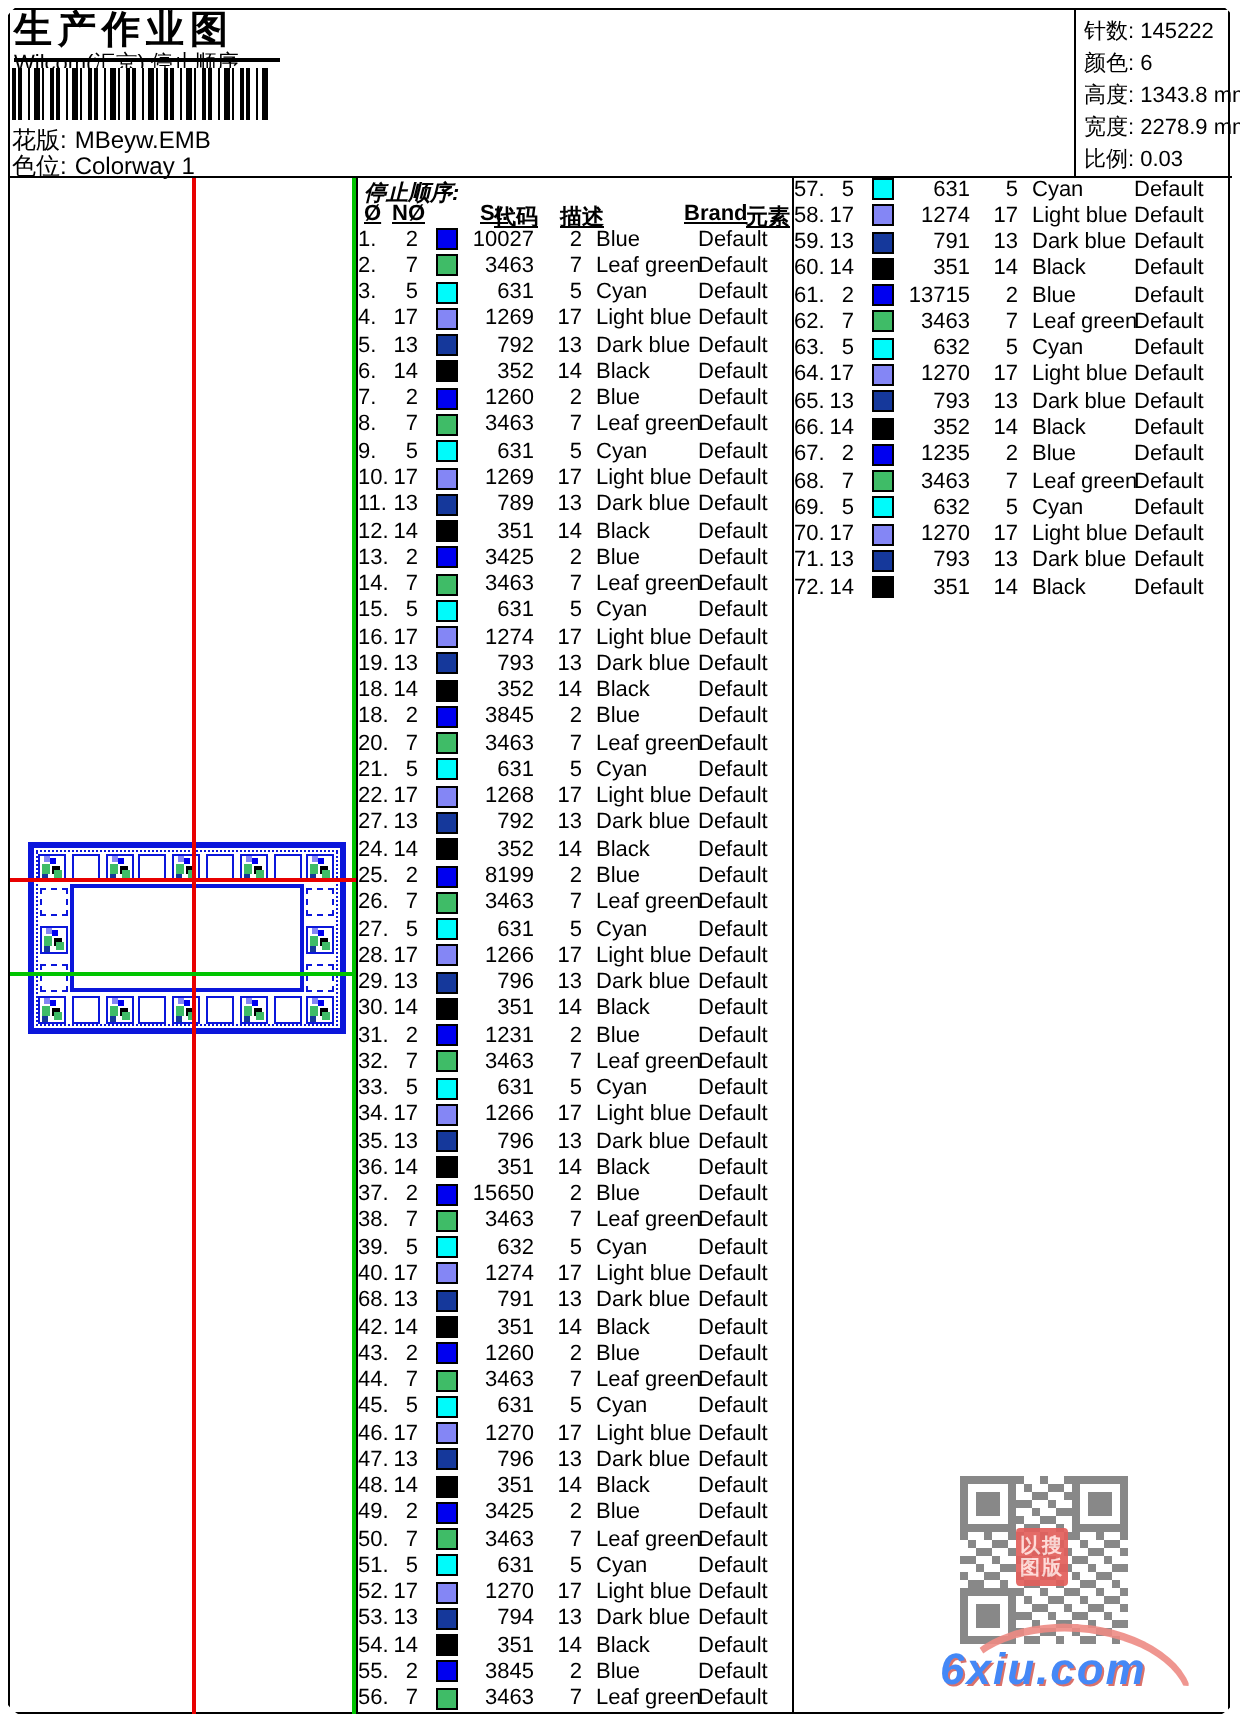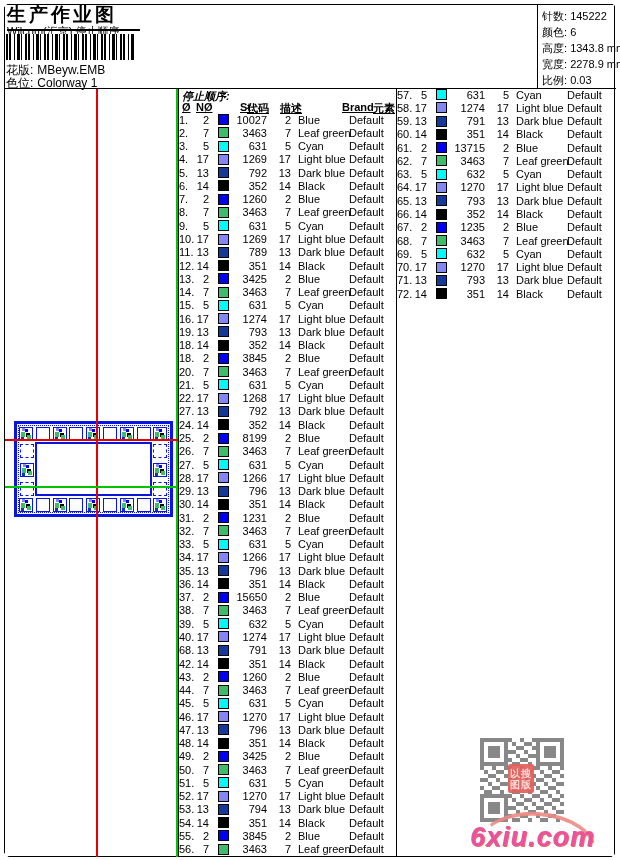--- a/index.html
+++ b/index.html
@@ -50,21 +50,21 @@
   .c-desc{margin-left:7px;width:51px;flex:none;overflow:visible;}
   .c-brand{width:44px;flex:none;}
   .c-elem{flex:1;}
   
   #qr-wrap{left:480px;top:738px;width:84px;height:84px;opacity:.82;z-index:2;}
   #seal{left:508px;top:764px;width:26px;height:29px;background:#e2605c;opacity:.93;z-index:3;
         display:flex;flex-direction:column;justify-content:center;align-items:center;border-radius:2px;}
   .seal-line{font-size:10px;line-height:11px;color:#ffd9d6;letter-spacing:1px;font-weight:bold;}
   #swoosh{left:478px;top:812px;width:114px;height:30px;border:3px solid transparent;
           border-top:4px solid #ee8b84;border-radius:50%/100% 100% 0 0;transform:rotate(4deg);opacity:.9;z-index:2;}
-  #site-text{left:470px;top:822px;font-size:27px;font-weight:bold;font-style:italic;color:#ec4899;
+  #site-text{left:470px;top:822px;font-size:22px;font-weight:bold;font-style:italic;color:#3b82f6;
              letter-spacing:1px;opacity:.95;z-index:2;text-shadow:1px 1px 0 #d96a63;}
 </style>
 </head>
 <body>
 
 <div id="page">
 
   <div class="abs" id="page-border"></div>
 
   <div class="abs" id="doc-title">生产作业图</div>

